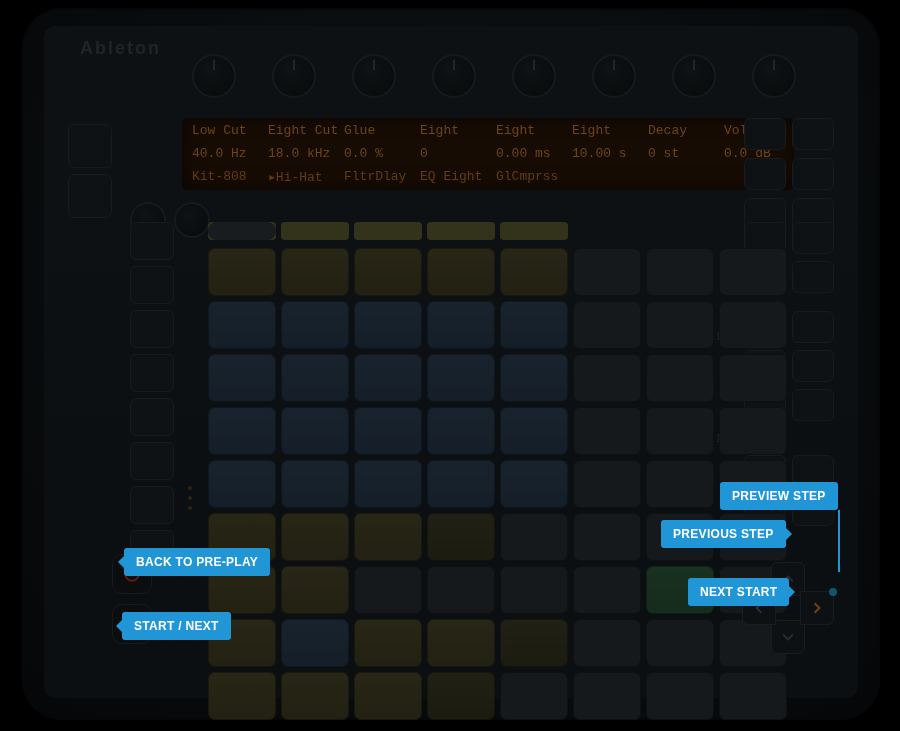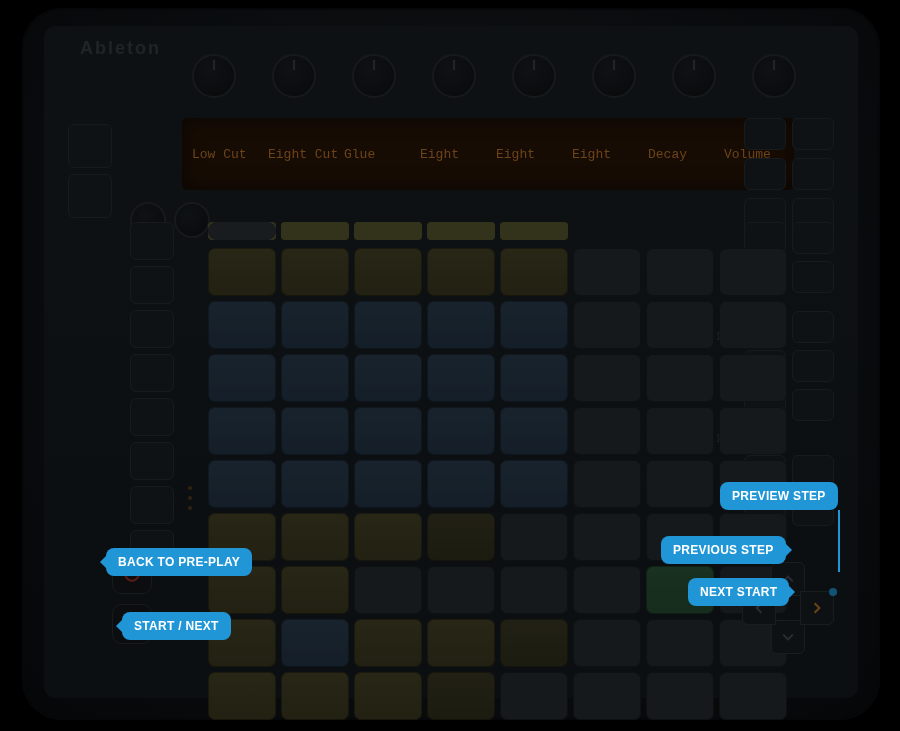--- a/index.html
+++ b/index.html
@@ -104,21 +104,21 @@
 .dpad .down{left:29px;bottom:0;border-radius:0 0 6px 6px;}
 .dpad .left{left:0;top:29px;border-radius:6px 0 0 6px;}
 .dpad .right{right:0;top:29px;border-radius:0 6px 6px 0;color:#a86a2c;}
 .dpad .d svg{width:12px;height:12px;}
 .dpad .right .dot{position:absolute;right:-4px;top:-4px;width:8px;height:8px;border-radius:50%;background:var(--blue);}
 
 
 .dim{position:absolute;inset:0;background:rgba(0,0,0,.45);pointer-events:none;border-radius:40px;}
 
 
-.callout{position:absolute;background:var(--blue);color:#fff;font-size:12px;font-weight:bold;padding:7px 12px;border-radius:8px;white-space:nowrap;letter-spacing:.3px;}
+.callout{position:absolute;background:var(--blue);color:#fff;font-size:12px;font-weight:bold;padding:7px 12px;border-radius:3px;white-space:nowrap;letter-spacing:.3px;}
 .callout.rarrow::after{content:'';position:absolute;left:100%;top:50%;transform:translateY(-50%);border:6px solid transparent;border-left-color:var(--blue);}
 .callout.larrow::after{content:'';position:absolute;right:100%;top:50%;transform:translateY(-50%);border:6px solid transparent;border-right-color:var(--blue);}
 .leader{position:absolute;background:var(--blue);width:2px;}
 </style>
 </head>
 <body>
 
 <div class="shell">
   <div class="inner">
 
@@ -147,20 +147,37 @@
       <div class="row1">
         <span class="param">Low Cut</span>
         <span class="param">Eight Cut</span>
         <span class="param">Glue</span>
         <span class="param">Eight</span>
         <span class="param">Eight</span>
         <span class="param">Eight</span>
         <span class="param">Decay</span>
         <span class="param">Volume</span>
       </div>
+      <div class="row2">
+        <span class="param">40.0 Hz</span>
+        <span class="param">18.0 kHz</span>
+        <span class="param">0.0 %</span>
+        <span class="param">0</span>
+        <span class="param">0.00 ms</span>
+        <span class="param">10.00 s</span>
+        <span class="param">0 st</span>
+        <span class="param">0.0 dB</span>
+      </div>
+      <div class="row3">
+        <span class="param">Kit-808</span>
+        <span class="param">▸Hi-Hat</span>
+        <span class="param">FltrDlay</span>
+        <span class="param">EQ Eight</span>
+        <span class="param">GlCmprss</span>
+      </div>
     </div>
 
     <div class="right-col">
       <div class="btn-pair">
           <div class="sq-btn"></div>
           <div class="sq-btn"></div>
         </div>
       <div class="btn-pair">
           <div class="sq-btn"></div>
           <div class="sq-btn"></div>
@@ -349,20 +366,20 @@
             <path d="M3 1 L7 5 L3 9" fill="none" stroke="#c67a2c" stroke-width="1.6"></path>
           </svg>
           <span class="dot"></span>
         </div>
     </div>
 
   </div>
   <div class="dim"></div>
 </div>
 
-<div class="callout larrow" style="left:106px;top:548px">BACK TO PRE-PLAY</div>
+<div class="callout larrow" style="left:124px;top:548px">BACK TO PRE-PLAY</div>
 <div class="callout larrow" style="left:122px;top:612px">START / NEXT</div>
 
 <div class="callout" style="left:720px;top:482px">PREVIEW STEP</div>
 <div class="leader" style="left:838px;top:510px;height:62px"></div>
 
-<div class="callout rarrow" style="left:661px;top:536px">PREVIOUS STEP</div>
+<div class="callout rarrow" style="left:661px;top:520px">PREVIOUS STEP</div>
 <div class="callout rarrow" style="left:688px;top:578px">NEXT START</div>
 
 </body></html>

